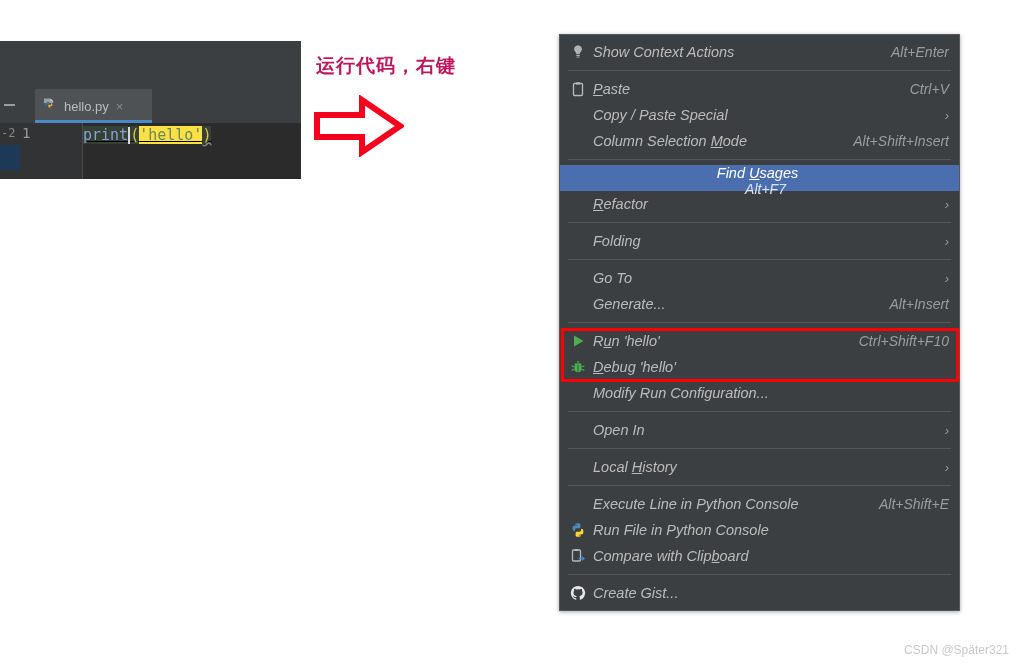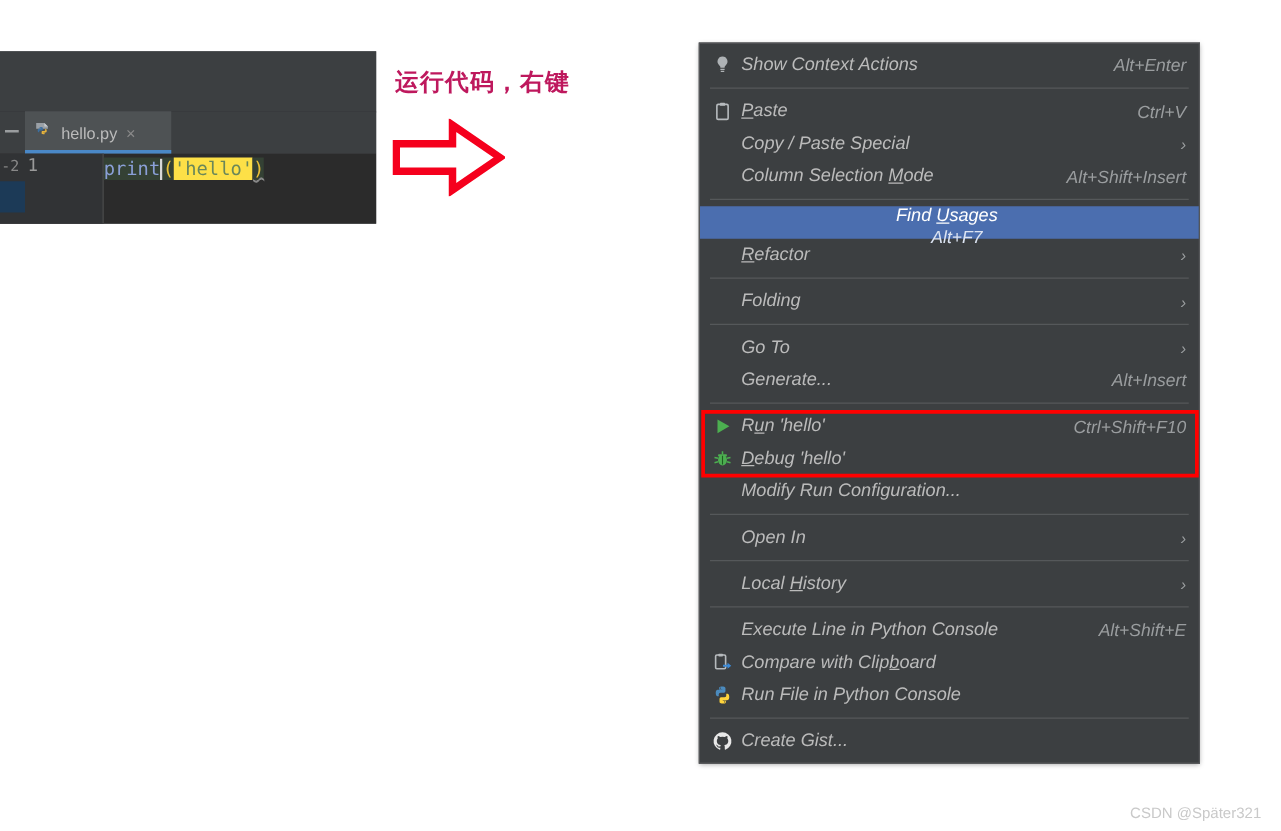--- a/index.html
+++ b/index.html
@@ -33,21 +33,21 @@
     border-bottom: 1px solid #2b2b2b;
   }
   #editor-tabbar {
     position: absolute;
     left: 0; top: 48px;
     width: 301px; height: 34px;
     background: #3c3f41;
   }
   #tab-hello {
     position: absolute;
-    left: 20px; top: 0px;
+    left: 35px; top: 0px;
     width: 117px; height: 34px;
     background: #4e5254;
     box-sizing: border-box;
     display: flex;
     align-items: center;
     padding-left: 8px;
   }
   #tab-hello .tab-underline {
     position: absolute;
     left: 0; bottom: 0;
@@ -111,20 +111,21 @@
   }
   #code-line {
     position: absolute;
     left: 83px; top: 0;
     height: 24px;
     display: flex;
     align-items: center;
     font-family: "DejaVu Sans Mono", monospace;
     font-size: 15px;
     white-space: pre;
+    text-decoration: underline;
   }
   .tok-func { color: #8a9fd6; background: #344134; }
   .tok-paren { color: #e8bf36; background: #344134; }
   .tok-str { color: #6a8759; background: #fde047; }
   .tok-paren2 { color: #e8bf36; background: #344134; text-decoration: underline wavy #888; }
   #caret {
     display: inline-block;
     width: 2px;
     height: 17px;
     background: #d8d8d8;
@@ -391,36 +392,36 @@
       </div>
       <div class="menu-sep"></div>
       <div class="menu-item">
         <span class="mi-icon"></span>
         <span class="mi-label">Execute Line in Python Console</span>
         <span class="mi-accel">Alt+Shift+E</span>
       </div>
       <div class="menu-item">
         <span class="mi-icon">
           <svg width="16" height="16" viewBox="0 0 16 16">
+            <path d="M7.7 1.2c-2.6 0-2.4 1.1-2.4 1.1l0 1.2h2.5v.35H4.3s-1.7-.2-1.7 2.5c0 2.7 1.5 2.6 1.5 2.6h.9V7.7s-.05-1.5 1.46-1.5h2.5s1.42.02 1.42-1.37V2.6S10.6 1.2 7.7 1.2zM6.3 2a.46.46 0 110 .92.46.46 0 010-.92z" fill="#4b8bbe"></path>
+            <path d="M8.3 14.8c2.6 0 2.4-1.1 2.4-1.1v-1.2H8.2v-.35h3.5s1.7.2 1.7-2.5c0-2.7-1.5-2.6-1.5-2.6h-.9v1.25s.05 1.5-1.46 1.5h-2.5s-1.42-.02-1.42 1.37v2.23S5.4 14.8 8.3 14.8zm1.4-.8a.46.46 0 110-.92.46.46 0 010 .92z" fill="#ffd43b"></path>
+          </svg>
+        </span>
+        <span class="mi-label">Run File in Python Console</span>
+      </div>
+      <div class="menu-item">
+        <span class="mi-icon">
+          <svg width="16" height="16" viewBox="0 0 16 16">
             <rect x="2.5" y="2" width="8" height="11" rx="1" fill="none" stroke="#b6babd" stroke-width="1.3"></rect>
             <rect x="4.7" y="0.9" width="3.6" height="2.2" rx="0.5" fill="#b6babd"></rect>
             <path d="M15 10.5l-3-2.4v1.6h-3.6v1.6H12v1.6z" fill="#3d8ad6"></path>
           </svg>
         </span>
         <span class="mi-label">Compare with Clip<u>b</u>oard</span>
       </div>
-      <div class="menu-item">
-        <span class="mi-icon">
-          <svg width="16" height="16" viewBox="0 0 16 16">
-            <path d="M7.7 1.2c-2.6 0-2.4 1.1-2.4 1.1l0 1.2h2.5v.35H4.3s-1.7-.2-1.7 2.5c0 2.7 1.5 2.6 1.5 2.6h.9V7.7s-.05-1.5 1.46-1.5h2.5s1.42.02 1.42-1.37V2.6S10.6 1.2 7.7 1.2zM6.3 2a.46.46 0 110 .92.46.46 0 010-.92z" fill="#4b8bbe"></path>
-            <path d="M8.3 14.8c2.6 0 2.4-1.1 2.4-1.1v-1.2H8.2v-.35h3.5s1.7.2 1.7-2.5c0-2.7-1.5-2.6-1.5-2.6h-.9v1.25s.05 1.5-1.46 1.5h-2.5s-1.42-.02-1.42 1.37v2.23S5.4 14.8 8.3 14.8zm1.4-.8a.46.46 0 110-.92.46.46 0 010 .92z" fill="#ffd43b"></path>
-          </svg>
-        </span>
-        <span class="mi-label">Run File in Python Console</span>
-      </div>
       <div class="menu-sep"></div>
       <div class="menu-item">
         <span class="mi-icon">
           <svg width="16" height="16" viewBox="0 0 16 16">
             <path d="M8 .9a7.1 7.1 0 00-2.25 13.85c.36.07.49-.15.49-.34l-.01-1.23c-1.98.43-2.4-.95-2.4-.95-.32-.82-.79-1.04-.79-1.04-.65-.44.05-.43.05-.43.72.05 1.1.74 1.1.74.64 1.1 1.67.78 2.08.6.06-.47.25-.79.45-.97-1.58-.18-3.24-.79-3.24-3.51 0-.78.28-1.41.73-1.91-.07-.18-.32-.9.07-1.88 0 0 .6-.19 1.97.73a6.8 6.8 0 013.58 0c1.37-.92 1.97-.73 1.97-.73.39.98.14 1.7.07 1.88.46.5.73 1.13.73 1.91 0 2.73-1.66 3.33-3.25 3.5.26.22.48.65.48 1.31l-.01 1.95c0 .19.13.41.5.34A7.1 7.1 0 008 .9z" fill="#e8e8e8"></path>
           </svg>
         </span>
         <span class="mi-label">Create Gist...</span>
       </div>
     </div>

